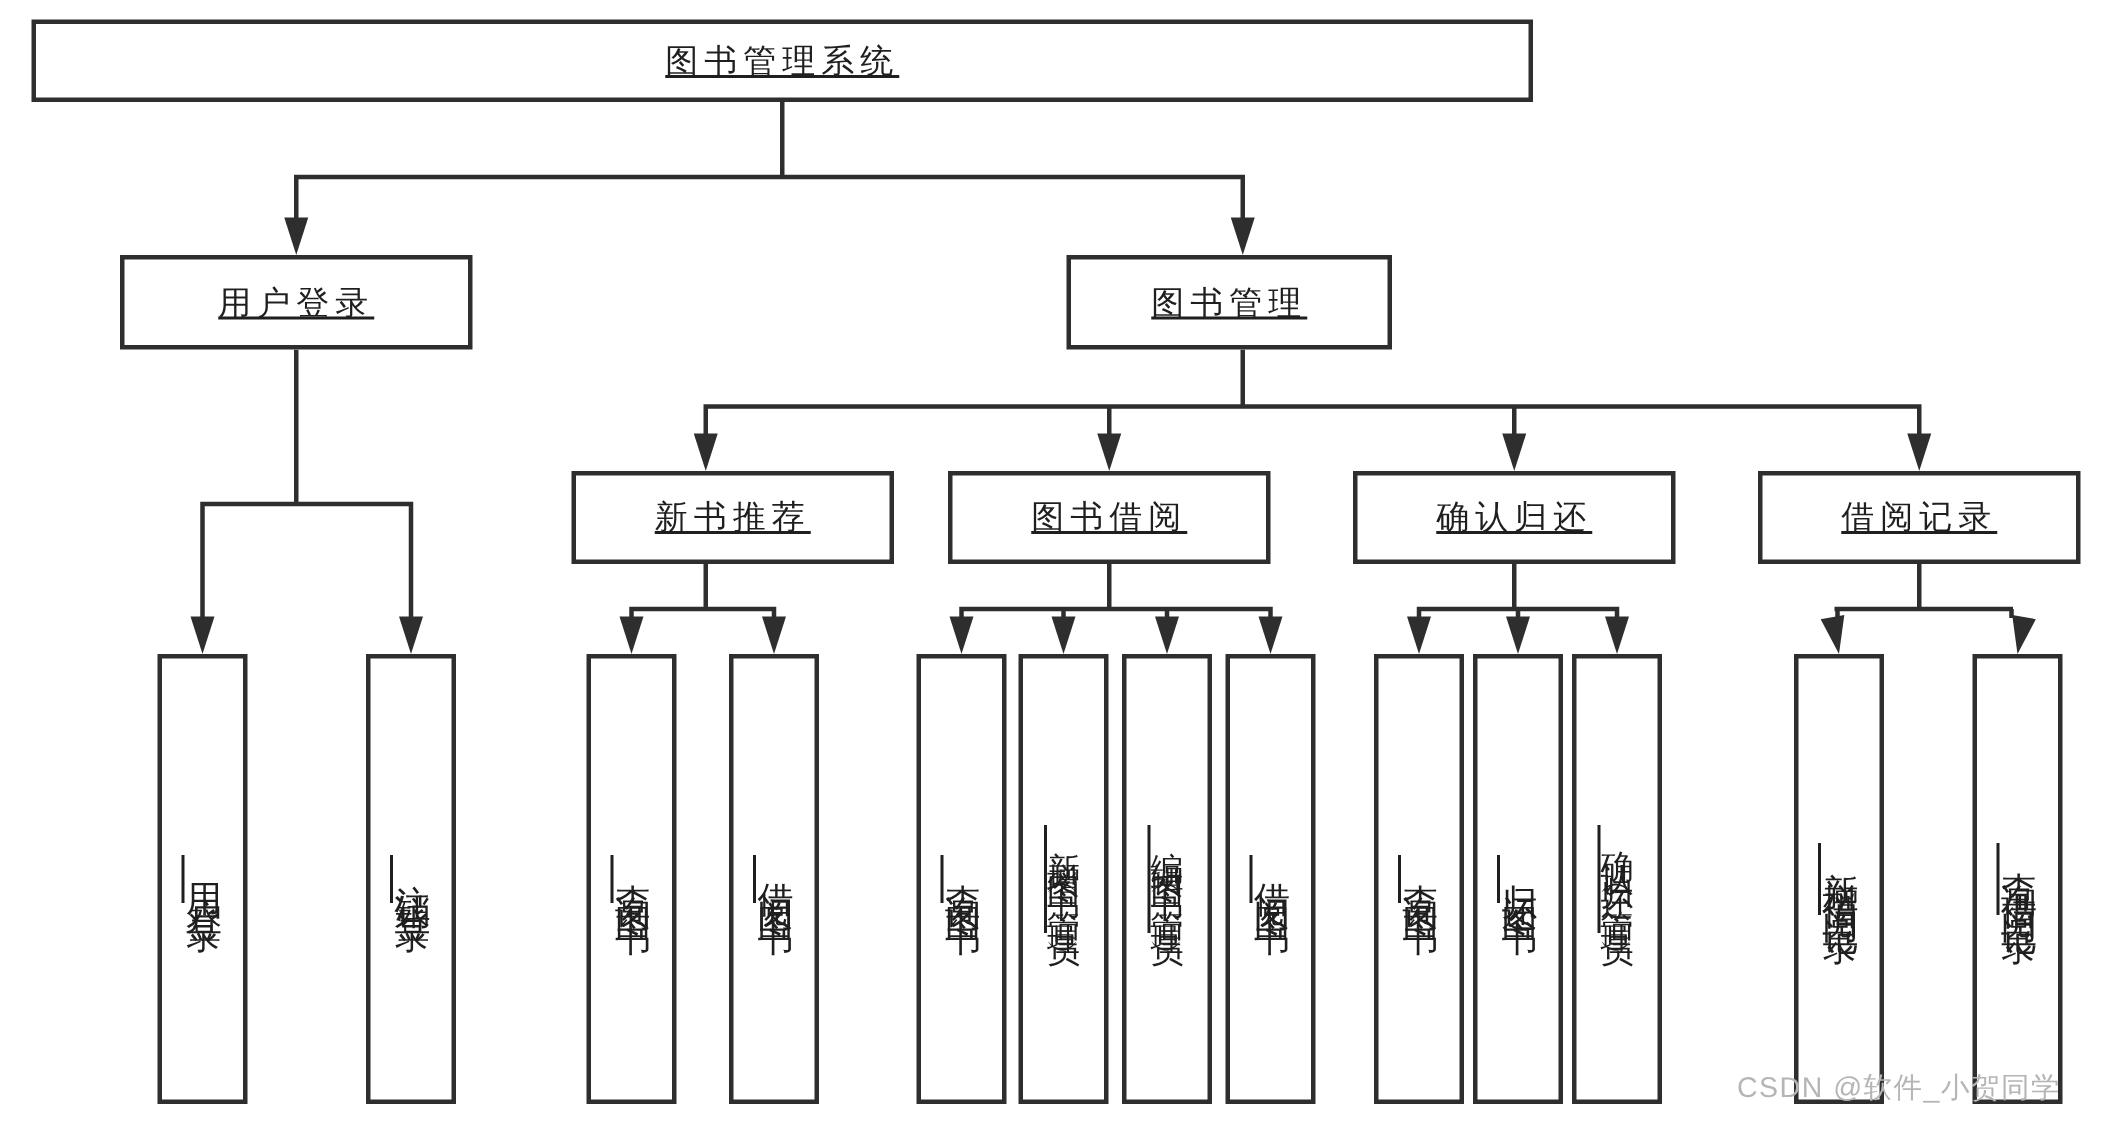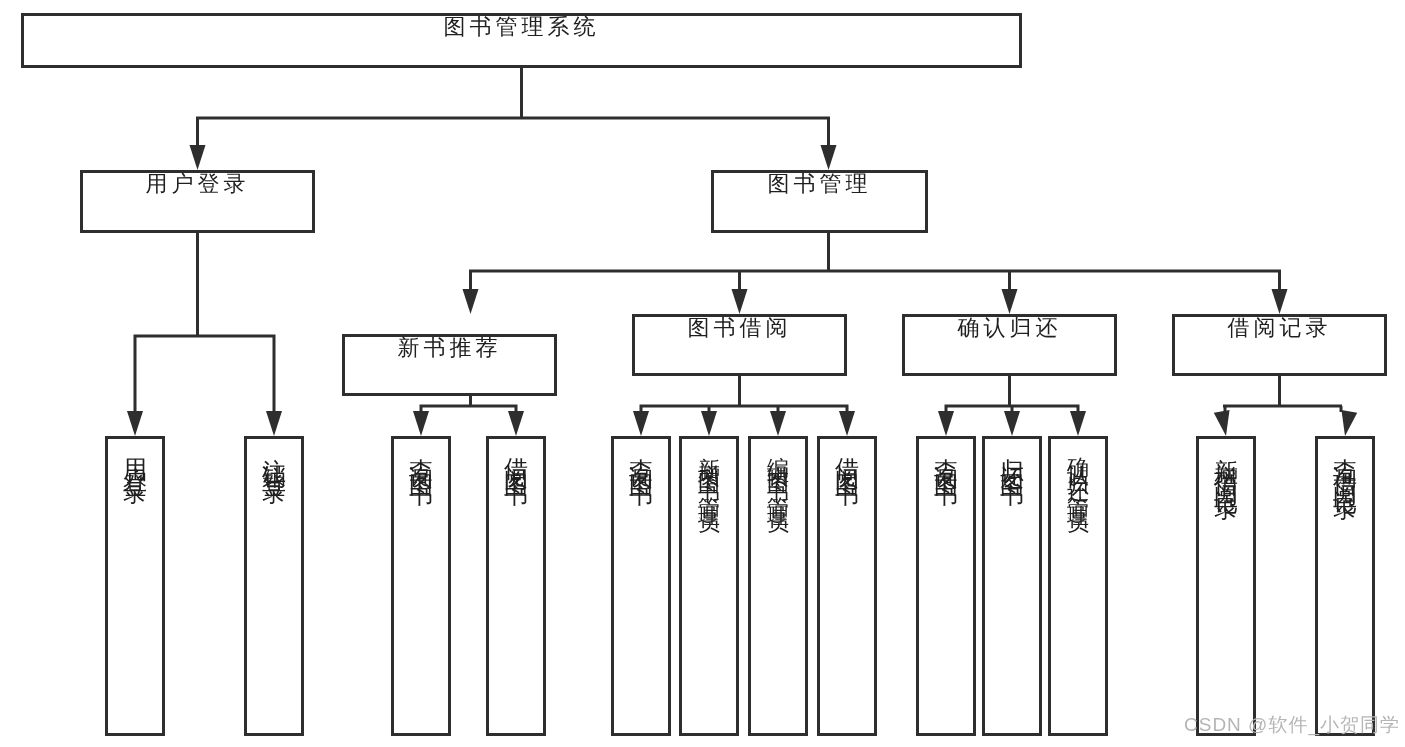--- a/index.html
+++ b/index.html
@@ -17,46 +17,47 @@
     overflow:hidden;
   }
   #connector-layer{position:absolute;left:0;top:0;width:1405px;height:747px;}
   #connector-layer path{stroke:var(--line);stroke-width:3;fill:none;}
   #connector-layer polygon{fill:var(--line);stroke:none;}
   .node{
     position:absolute;
     box-sizing:border-box;
     border:3px solid var(--line);
     background:var(--background);
-    display:flex;align-items:flex-start;justify-content:center;
+    display:flex;align-items:center;justify-content:center;
     color:var(--text);
+    text-decoration:underline;
   }
   .hnode .lbl{font-size:22px;letter-spacing:4px;line-height:1;white-space:nowrap;}
   .vnode .lbl{
     writing-mode:vertical-rl;
     text-orientation:mixed;
     font-size:24px;letter-spacing:8px;line-height:1;
   }
   .vnode.tight .lbl{font-size:22px;letter-spacing:8px;}
   
   #n-root{left:21px;top:13px;width:1001px;height:55px;}
   #n-l2a{left:80px;top:170px;width:235px;height:63px;}
   #n-l2b{left:711px;top:170px;width:217px;height:63px;}
   .l3{top:314px;width:215px;height:62px;}
-  #n-a{left:342px;margin-top:20px;} #n-b{left:632px;} #n-c{left:902px;} #n-d{left:1172px;}
+  #n-a{left:381px;} #n-b{left:632px;} #n-c{left:902px;} #n-d{left:1172px;}
   .l4{top:436px;width:60px;height:300px;}
   #n-login{left:105px;}  #n-logout{left:244px;}
   #n-a1{left:391px;} #n-a2{left:486px;}
   #n-b1{left:611px;} #n-b2{left:679px;} #n-b3{left:748px;} #n-b4{left:817px;}
   #n-c1{left:916px;} #n-c2{left:982px;} #n-c3{left:1048px;}
   #n-d1{left:1196px;} #n-d2{left:1315px;}
   #watermark{
     position:absolute;left:1158px;top:712px;
     font-size:19px;letter-spacing:1px;color:var(--watermark);
-    white-space:nowrap;z-index:5;margin-left:26px;
+    white-space:nowrap;z-index:5;
   }
 </style>
 </head>
 <body>
 
 <div id="stage">
 
   <svg id="connector-layer" viewBox="0 0 1405 747" xmlns="http://www.w3.org/2000/svg">
 
     <g>

